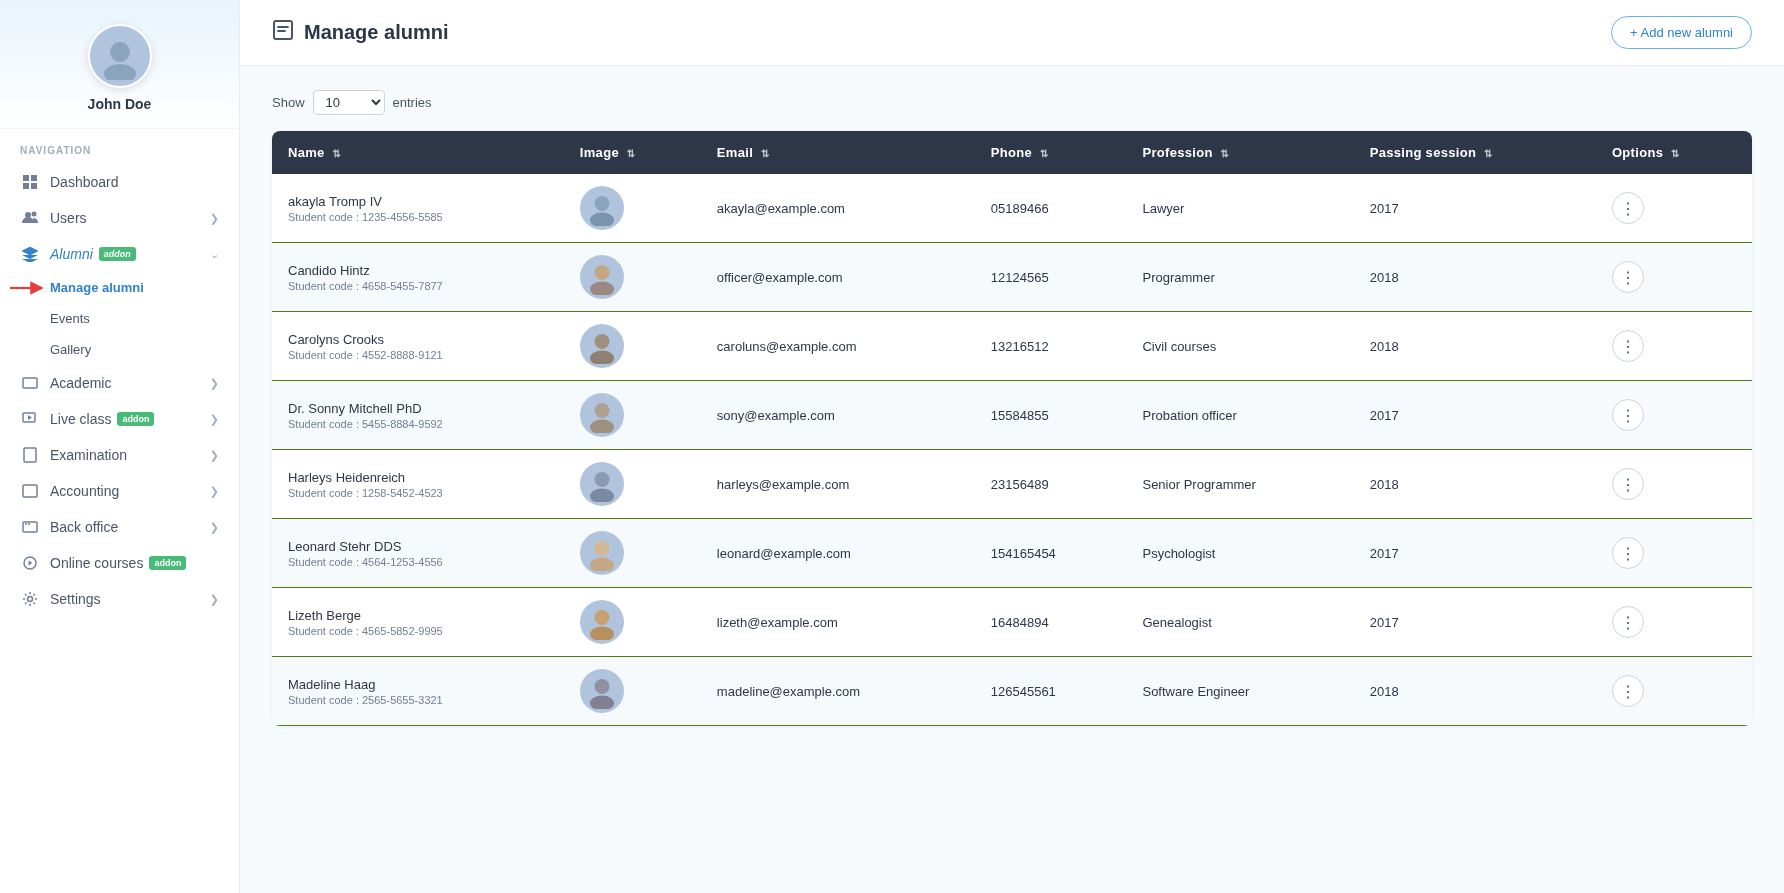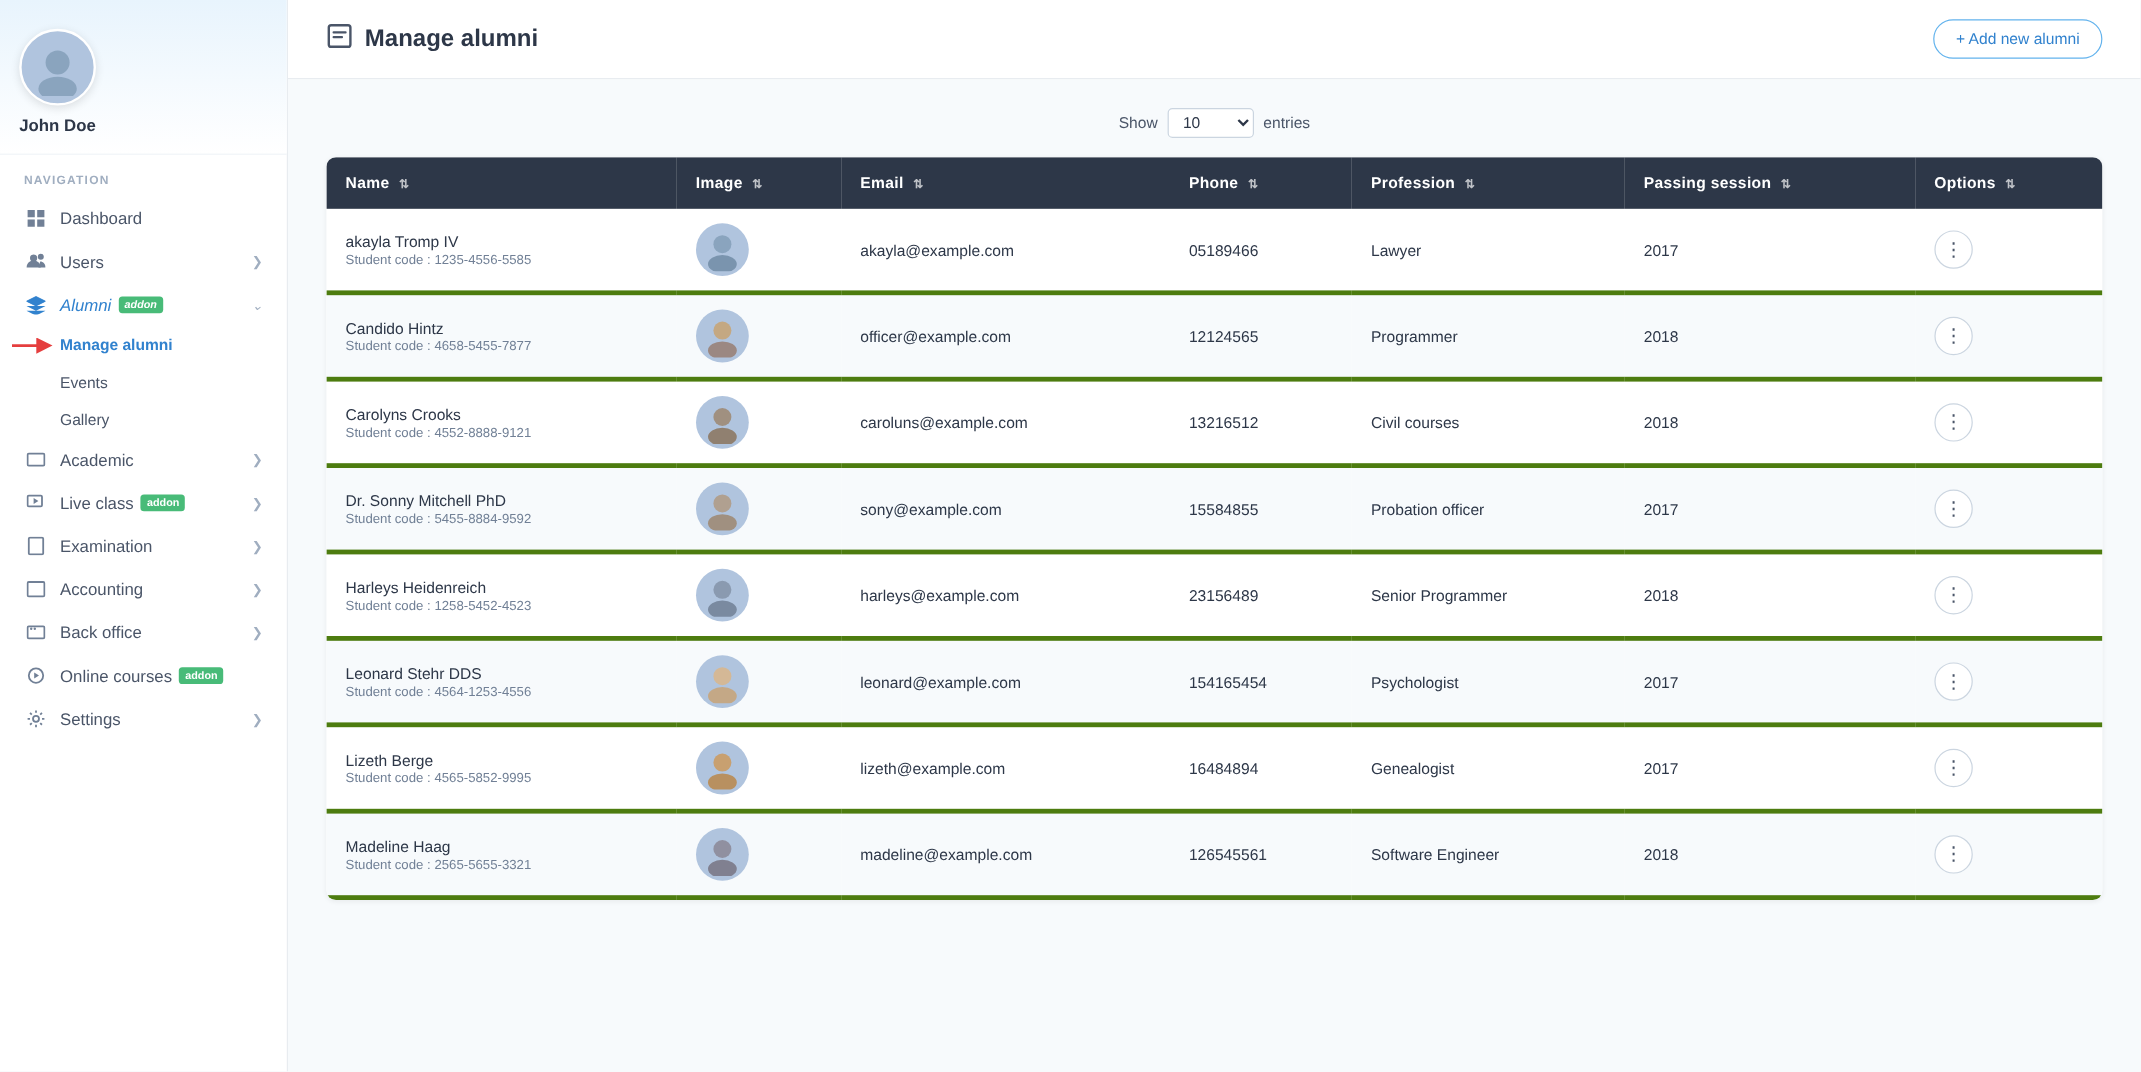--- a/index.html
+++ b/index.html
@@ -12,21 +12,21 @@
       background: #fff;
       height: 100vh;
       display: flex;
       flex-direction: column;
       border-right: 1px solid #e8ecf0;
       overflow-y: auto;
     }
     .sidebar-profile {
       display: flex;
       flex-direction: column;
-      align-items: flex-start;
+      align-items: center;
       padding: 24px 16px 16px;
       border-bottom: 1px solid #f0f4f8;
       background: linear-gradient(180deg, #e8f4fd 0%, #fff 100%);
     }
     .avatar-circle {
       width: 64px; height: 64px;
       border-radius: 50%;
       background: #b0c4de;
       display: flex; align-items: center; justify-content: center;
       overflow: hidden;
@@ -128,21 +128,21 @@
       flex: 1;
       padding: 24px 32px;
       overflow-y: auto;
       background: #f7fafc;
     }
 
     
     .table-controls {
       display: flex;
       align-items: center;
-      justify-content: center;
+      justify-content: flex-start;
       margin-bottom: 16px;
     }
     .show-entries {
       display: flex;
       align-items: center;
       gap: 8px;
       font-size: 13px;
       color: #4a5568;
     }
     .show-entries select {
@@ -186,21 +186,21 @@
     .data-table thead th {
       padding: 14px 16px;
       text-align: left;
       font-size: 13px;
       font-weight: 600;
       letter-spacing: 0.3px;
       white-space: nowrap;
     }
     .data-table thead th .sort-icon { margin-left: 4px; opacity: 0.7; font-size: 10px; }
     .data-table tbody tr {
-      border-bottom: 4px solid #4d7c0f;
+      border-bottom: 1px solid #4d7c0f;
       transition: background 0.1s;
     }
     .data-table tbody tr:nth-child(even) { background: #f7fafc; }
     .data-table tbody td {
       padding: 12px 16px;
       font-size: 13px;
       color: #2d3748;
       vertical-align: middle;
     }
     .name-cell .name { font-weight: 500; font-size: 13px; }

